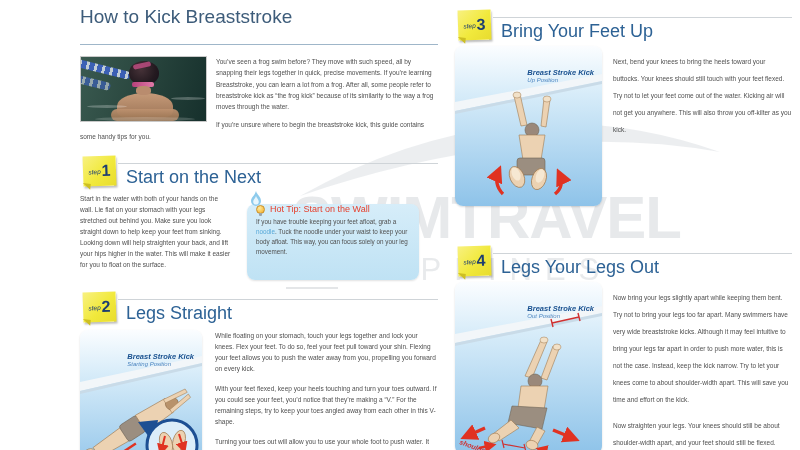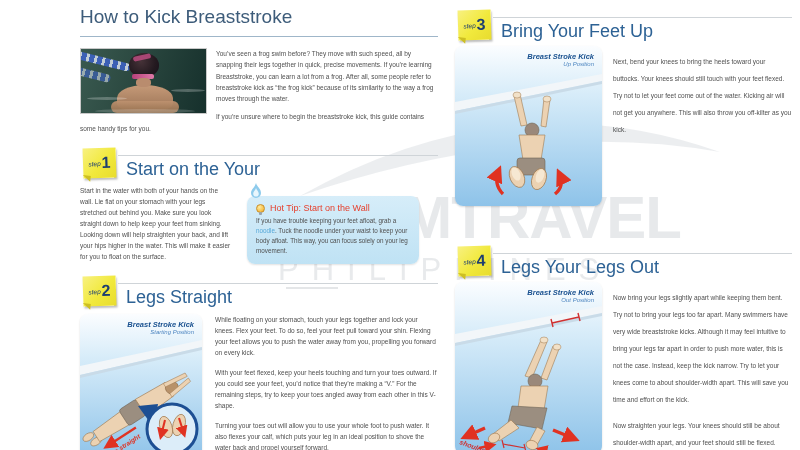--- a/index.html
+++ b/index.html
@@ -14,21 +14,21 @@
   .wm-line2 { position:absolute; left:278px; top:252px; font-size:31px; font-weight:normal;
               letter-spacing:13px; color:rgba(185,192,198,0.33); white-space:nowrap; }
   .wm-svg { position:absolute; left:0; top:0; }
 
   
   .col { position:absolute; z-index:1; }
   .col-left  { left:80px;  top:6px;  width:358px; }
   .col-right { left:455px; top:10px; width:337px; }
 
   .page-title { font-size:19px; font-weight:400; color:#3d5c7a; letter-spacing:0;
-                padding-bottom:8px; border-bottom:1px solid #9fb6c9; }
+                padding-bottom:16px; border-bottom:1px solid #9fb6c9; }
 
   .intro { margin-top:11px; overflow:hidden; }
   .intro p { font-size:6.5px; line-height:11.3px; color:#4f4f4f; }
   .intro p + p { margin-top:7px; }
 
   
   .photo { float:left; width:127px; height:66px; margin-right:9px; margin-bottom:2px;
            position:relative; overflow:hidden; border:1px solid #c9c9c9;
            background:linear-gradient(105deg,#3a5a50 0%,#2a473f 45%,#16302c 100%); }
   .lane-rope { position:absolute; left:-8px; top:8px; width:58px; height:8px; border-radius:4px;
@@ -76,42 +76,42 @@
   .step1-text { width:152px; }
   .step2-row { display:flex; margin-top:6px; }
   .step2-text { flex:1; margin-left:13px; }
   .row-right { display:flex; margin-top:4px; }
   .row-right .body-text { flex:1; margin-left:11px; margin-top:7px; }
 
   .mt14 { margin-top:14px; }
   .mt40 { margin-top:40px; }
 
   
-  .hot-tip { position:relative; width:172px; margin-left:15px; margin-top:11px; height:68px;
+  .hot-tip { position:relative; width:172px; margin-left:15px; margin-top:11px; height:76px;
              background:linear-gradient(180deg,#d6edf9 0%,#bfe2f4 100%);
-             border-radius:8px; padding:7px 9px 6px 9px; box-shadow:0 1px 2px rgba(0,0,0,.12); }
+             border-radius:8px; padding:0 9px 6px 9px; box-shadow:0 1px 2px rgba(0,0,0,.12); }
   .flame-icon { position:absolute; left:1px; top:-13px; }
   .tip-title-row { display:flex; align-items:center; }
   .bulb-icon { width:9px; height:9px; border-radius:50%; margin-right:5px; position:relative; flex:0 0 auto;
                background:radial-gradient(circle at 35% 30%, #ffeb9e 0%, #f6bd44 70%, #e09a26 100%);
                border:1px solid #c98f2a; }
   .bulb-icon::after { content:""; position:absolute; left:2px; bottom:-3px; width:3px; height:3px;
                       background:#9aa4ac; border-radius:1px; }
   .tip-title { font-size:9px; color:#e6402d; }
   .tip-body { margin-top:3px; font-size:6.3px; line-height:10px; color:#4f4f4f; }
   .tip-link { color:#56a8d8; text-decoration:none; cursor:pointer; }
 
   
   .diagram { position:relative; border-radius:8px; overflow:hidden; flex:0 0 auto;
              background:linear-gradient(180deg,#fbfdff 0%,#d7ecf9 30%,#8ec3e9 100%);
              box-shadow:0 1px 2px rgba(0,0,0,.15); }
   .d2 { width:122px; height:146px; }
   .d3 { width:147px; height:160px; }
   .d4 { width:147px; height:172px; }
-  .diagram-caption { position:absolute; top:6px; right:8px; text-align:right; z-index:2; }
+  .diagram-caption { position:absolute; top:22px; right:8px; text-align:left; z-index:2; }
   .cap-title { font-size:7.5px; font-weight:bold; font-style:italic; color:#18508f; }
   .cap-sub { font-size:6px; font-style:italic; color:#4e86c0; }
   .dg-svg { position:absolute; left:0; top:0; z-index:1; }
 </style>
 </head>
 <body>
 
 <div class="page">
 
   <div class="watermark">
@@ -145,21 +145,21 @@
       <p>You’ve seen a frog swim before? They move with such speed, all by snapping their legs together in quick, precise movements. If you’re learning Breaststroke, you can learn a lot from a frog. After all, some people refer to breaststroke kick as “the frog kick” because of its similarity to the way a frog moves through the water.</p>
       <p>If you’re unsure where to begin the breaststroke kick, this guide contains some handy tips for you.</p>
     </div>
 
     <div class="step-header mt14">
       <div class="hdr-rule"></div>
       <div class="step-badge">
         <span class="badge-word">step</span>
         <span class="badge-num">1</span>
       </div>
-      <div class="step-title">Start on the Your</div>
+      <div class="step-title">Start on the Next</div>
     </div>
 
     <div class="step1-row">
       <div class="body-text step1-text">
         <p>Start in the water with both of your hands on the wall. Lie flat on your stomach with your legs stretched out behind you. Make sure you look straight down to help keep your feet from sinking. Looking down will help straighten your back, and lift your hips higher in the water. This will make it easier for you to float on the surface.</p>
       </div>
 
       <div class="hot-tip">
         <svg class="flame-icon" width="16" height="20" viewBox="0 0 16 20">
           <path d="M8,0 C9,4 13,5.5 13,10 a5,5 0 0 1 -10,0 C3,6.5 6.5,5 8,0 Z" fill="#8ecbec"></path>

